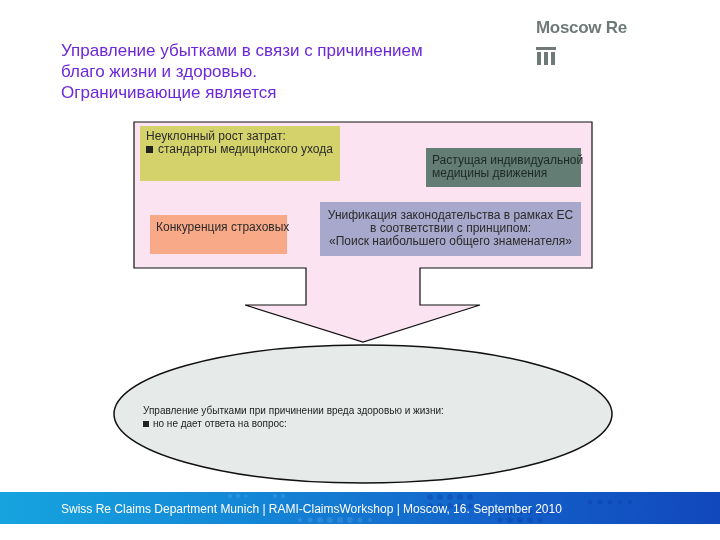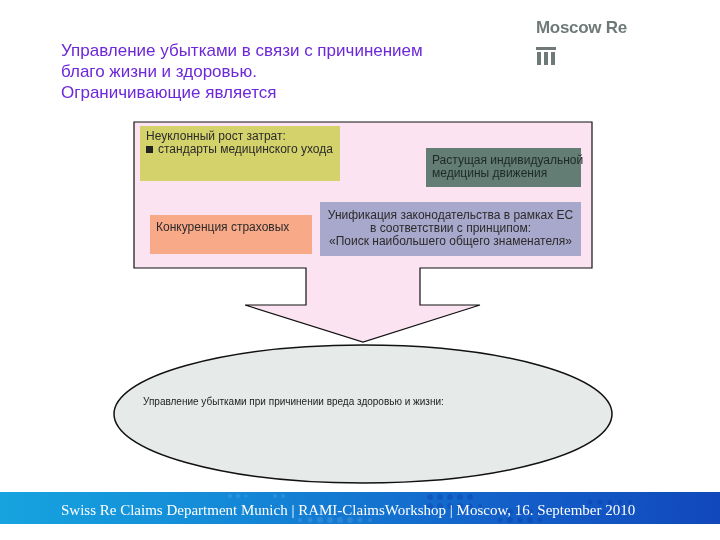--- a/index.html
+++ b/index.html
@@ -29,44 +29,44 @@
     font-family: "Liberation Sans", sans-serif;
     padding: 4px 6px;
   }
   .box div { white-space: nowrap; }
   .bullet::before {
     content: ""; display: inline-block; width: 7px; height: 7px;
     background: #222; margin-right: 5px; vertical-align: 0px;
   }
   .box-olive { left: 140px; top: 126px; width: 200px; height: 55px; background: #d4d26a; }
   .box-green { left: 426px; top: 148px; width: 155px; height: 39px; background: #637c74; padding-top: 6px; color: #1e2a26; }
-  .box-salmon { left: 150px; top: 215px; width: 162px; height: 39px; background: #f8a988; padding-top: 6px; }
+  .box-salmon { left: 150px; top: 215px; width: 137px; height: 39px; background: #f8a988; padding-top: 6px; }
   .box-blue { left: 320px; top: 202px; width: 261px; height: 54px; background: #a8a7cc; padding-top: 7px; text-align: center; }
 
   .ellipse-text {
-    position: absolute; left: 143px; top: 395px; width: 460px;
+    position: absolute; left: 143px; top: 404px; width: 460px;
     font-size: 10px; line-height: 13px; color: #222;
     font-family: "Liberation Sans", sans-serif;
   }
   .ellipse-text div { white-space: nowrap; }
   .ellipse-text .bold { font-weight: bold; }
   .ellipse-text .bullet::before { width: 6px; height: 6px; margin-right: 4px; }
 
   .footer {
     position: absolute; left: 0; top: 492px; width: 720px; height: 32px;
     background: linear-gradient(90deg, #16a4df 0%, #1486d6 35%, #1360c9 70%, #1148bb 100%);
     overflow: hidden;
   }
   .footer-dots {
     position: absolute; left: 0; top: 0; width: 720px; height: 32px;
   }
   .footer-text {
     position: absolute; left: 61px; top: 10px;
-    color: #ffffff; font-size: 15px; white-space: nowrap;
-    font-family: Liberation Serif, serif;
+    color: #ffffff; font-size: 12px; white-space: nowrap;
+    font-family: Liberation Sans, sans-serif;
   }
 </style>
 </head>
 <body>
 
 <div class="title">
   <div>Управление убытками в связи с причинением</div>
   <div>благо жизни и здоровью.</div>
   <div>Ограничивающие является</div>
 </div>
@@ -99,20 +99,21 @@
 </div>
 
 <div class="box box-blue">
   <div>Унификация законодательства в рамках ЕС</div>
   <div>в соответствии с принципом:</div>
   <div>«Поиск наибольшего общего знаменателя»</div>
 </div>
 
 <div class="ellipse-text">
   <div>Управление убытками при причинении вреда здоровью и жизни:</div>
+  <div class="bullet">но не дает ответа на вопрос:</div>
 </div>
 
 <div class="footer">
   <svg class="footer-dots" viewBox="0 0 720 32">
     <g fill="#ffffff" opacity="0.10">
       <circle cx="230" cy="4" r="2"></circle>
         <circle cx="238" cy="4" r="2"></circle>
         <circle cx="246" cy="4" r="1.5"></circle>
       <circle cx="275" cy="4" r="2"></circle>
         <circle cx="283" cy="4" r="2"></circle>

